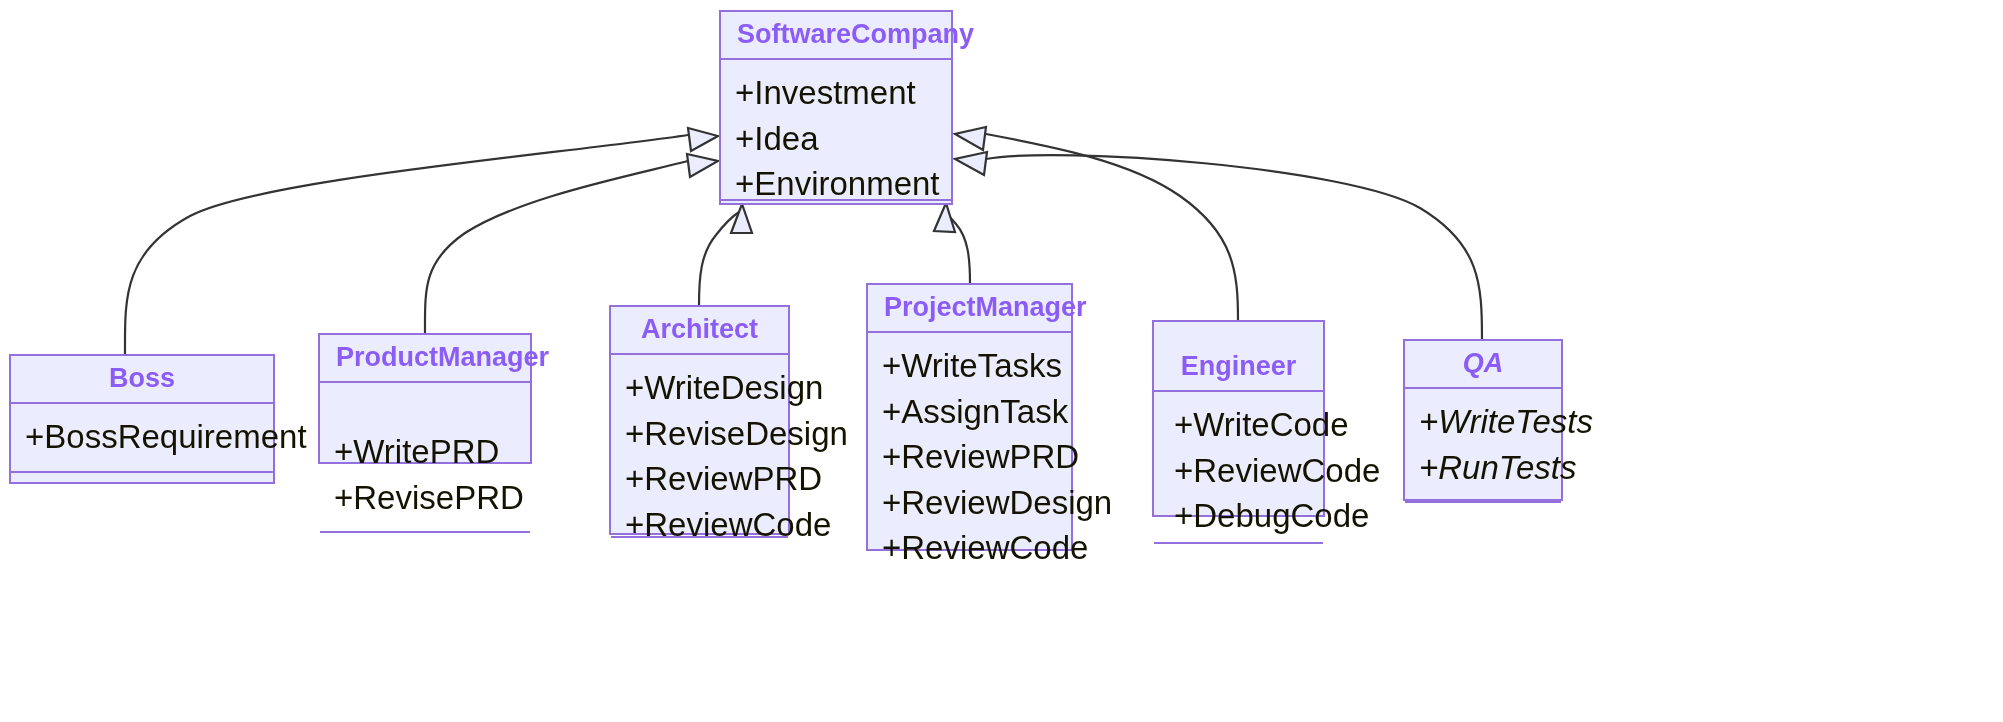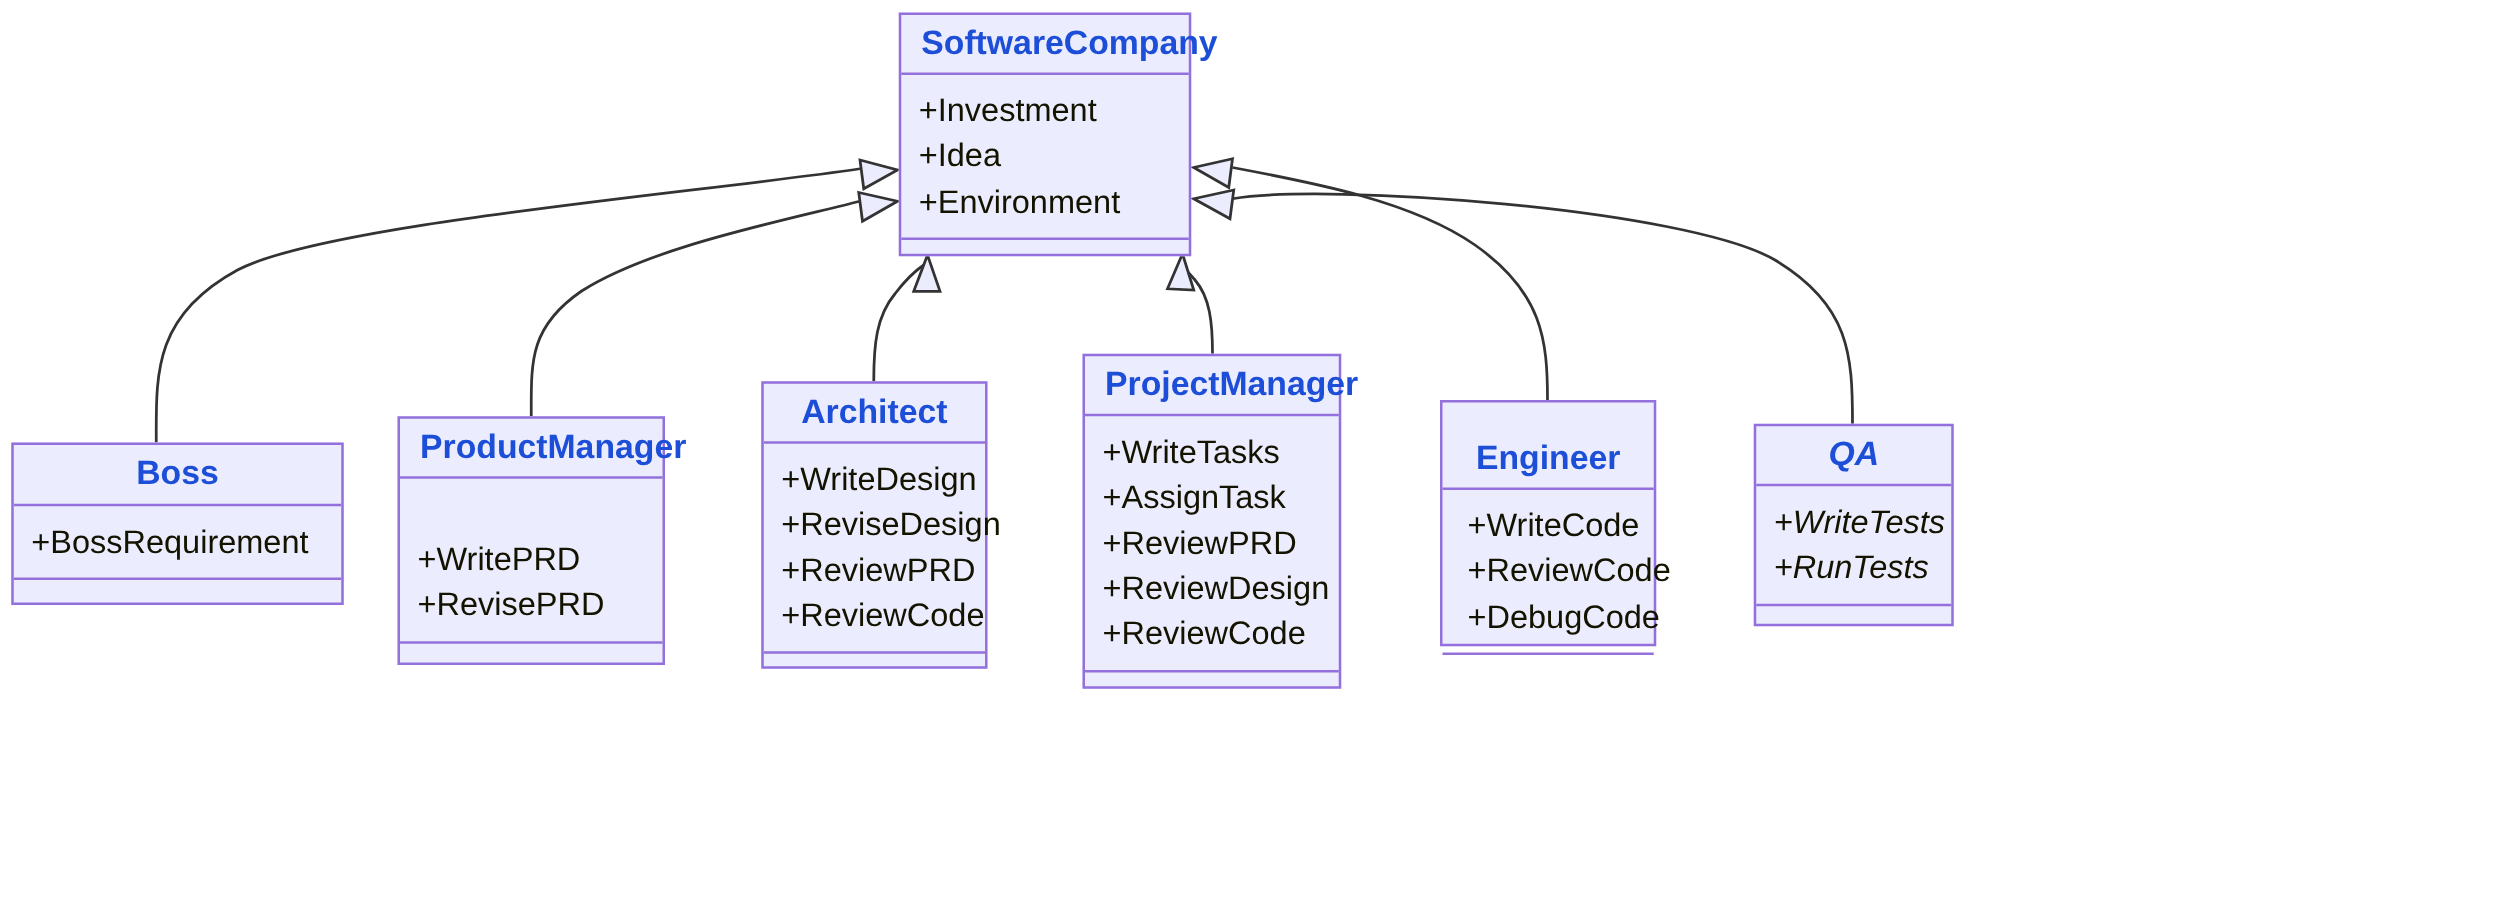--- a/index.html
+++ b/index.html
@@ -32,35 +32,35 @@
     box-sizing: border-box;
     background: #ECECFF;
     border: 2px solid #9370DB;
     display: flex;
     flex-direction: column;
   }
   .class-title {
     text-align: center;
     font-weight: bold;
     font-size: 27px;
-    color: #1d4ed8;
+    color: #8b5cf6;
     padding: 9px 16px 10px 16px;
     border-bottom: 2px solid #9370DB;
     line-height: 1.0;
     white-space: nowrap;
   }
   .class-members {
     padding: 11px 14px 12px 14px;
     border-bottom: 2px solid #9370DB;
     display: flex;
     flex-direction: column;
     gap: 2px;
   }
   .member-row {
-    font-size: 26px;
+    font-size: 33px;
     color: #131300;
     line-height: 1.32;
     white-space: nowrap;
     text-align: left;
   }
   .class-methods {
     min-height: 18px;
     flex: 1 1 auto;
   }
 </style>
@@ -96,21 +96,21 @@
         </div>
         <div class="class-methods"></div>
       </div>
       <div class="uml-class" style="left: 9px; top: 354px; width: 266px; height: 130px;">
         <div class="class-title" style="height: 52px;">Boss</div>
         <div class="class-members" style="height: 58px;">
           <div class="member-row">+BossRequirement</div>
         </div>
         <div class="class-methods"></div>
       </div>
-      <div class="uml-class" style="left: 318px; top: 333px; width: 214px; height: 199px; gap: 36px;">
+      <div class="uml-class" style="left: 318px; top: 333px; width: 214px; height: 131px; gap: 36px;">
         <div class="class-title" style="height: 54px;">ProductManager</div>
         <div class="class-members" style="height: 91px;">
           <div class="member-row">+WritePRD</div>
           <div class="member-row">+RevisePRD</div>
         </div>
         <div class="class-methods"></div>
       </div>
       <div class="uml-class" style="left: 609px; top: 305px; width: 181px; height: 230px;">
         <div class="class-title" style="height: 51px;">Architect</div>
         <div class="class-members" style="height: 158px;">

